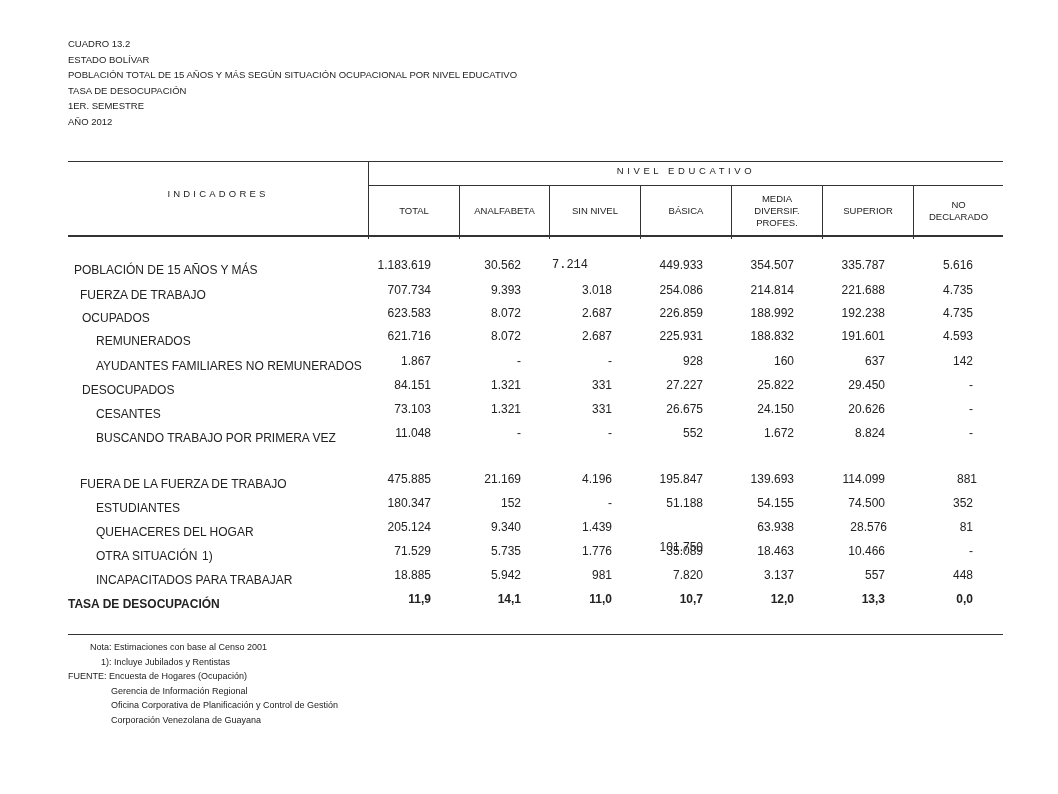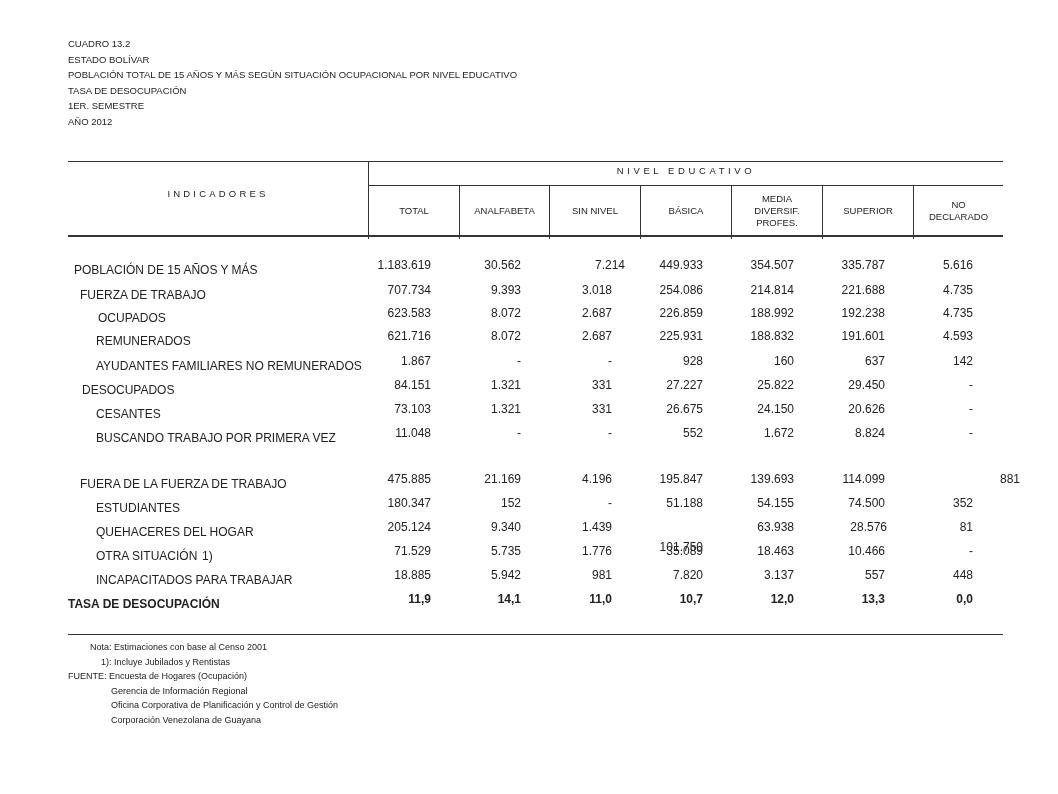--- a/index.html
+++ b/index.html
@@ -77,38 +77,38 @@
 <div class="col-head" style="left:914px; width:89px; flex-direction:column;">
   <span>NO</span>
   <span>DECLARADO</span>
 </div>
 
 <div id="table-body">
     <div class="row" style="top: 258px;">
       <span class="label" style="left: 6px;">POBLACIÓN DE 15 AÑOS Y MÁS</span>
       <span class="val" style="left: 283px;">1.183.619</span>
       <span class="val" style="left: 373px;">30.562</span>
-      <span class="val" style="left: 477px;">7.214</span>
+      <span class="val" style="left: 440px; font-family: Liberation Mono, monospace;">7.214</span>
       <span class="val" style="left: 555px;">449.933</span>
       <span class="val" style="left: 646px;">354.507</span>
       <span class="val" style="left: 737px;">335.787</span>
       <span class="val" style="left: 825px;">5.616</span>
     </div>
     <div class="row" style="top: 283px;">
       <span class="label" style="left: 12px;">FUERZA DE TRABAJO</span>
       <span class="val" style="left: 283px;">707.734</span>
       <span class="val" style="left: 373px;">9.393</span>
       <span class="val" style="left: 464px;">3.018</span>
       <span class="val" style="left: 555px;">254.086</span>
       <span class="val" style="left: 646px;">214.814</span>
       <span class="val" style="left: 737px;">221.688</span>
       <span class="val" style="left: 825px;">4.735</span>
     </div>
     <div class="row" style="top: 306px;">
-      <span class="label" style="left: 30px;">OCUPADOS</span>
+      <span class="label" style="left: 14px;">OCUPADOS</span>
       <span class="val" style="left: 283px;">623.583</span>
       <span class="val" style="left: 373px;">8.072</span>
       <span class="val" style="left: 464px;">2.687</span>
       <span class="val" style="left: 555px;">226.859</span>
       <span class="val" style="left: 646px;">188.992</span>
       <span class="val" style="left: 737px;">192.238</span>
       <span class="val" style="left: 825px;">4.735</span>
     </div>
     <div class="row" style="top: 329px;">
       <span class="label" style="left: 28px;">REMUNERADOS</span>
@@ -161,21 +161,21 @@
       <span class="val" style="left: 825px;">-</span>
     </div>
     <div class="row" style="top: 472px;">
       <span class="label" style="left: 12px;">FUERA DE LA FUERZA DE TRABAJO</span>
       <span class="val" style="left: 283px;">475.885</span>
       <span class="val" style="left: 373px;">21.169</span>
       <span class="val" style="left: 464px;">4.196</span>
       <span class="val" style="left: 555px;">195.847</span>
       <span class="val" style="left: 646px;">139.693</span>
       <span class="val" style="left: 737px;">114.099</span>
-      <span class="val" style="left: 872px;">881</span>
+      <span class="val" style="left: 829px;">881</span>
     </div>
     <div class="row" style="top: 496px;">
       <span class="label" style="left: 28px;">ESTUDIANTES</span>
       <span class="val" style="left: 283px;">180.347</span>
       <span class="val" style="left: 373px;">152</span>
       <span class="val" style="left: 464px;">-</span>
       <span class="val" style="left: 555px;">51.188</span>
       <span class="val" style="left: 646px;">54.155</span>
       <span class="val" style="left: 737px;">74.500</span>
       <span class="val" style="left: 825px;">352</span>

